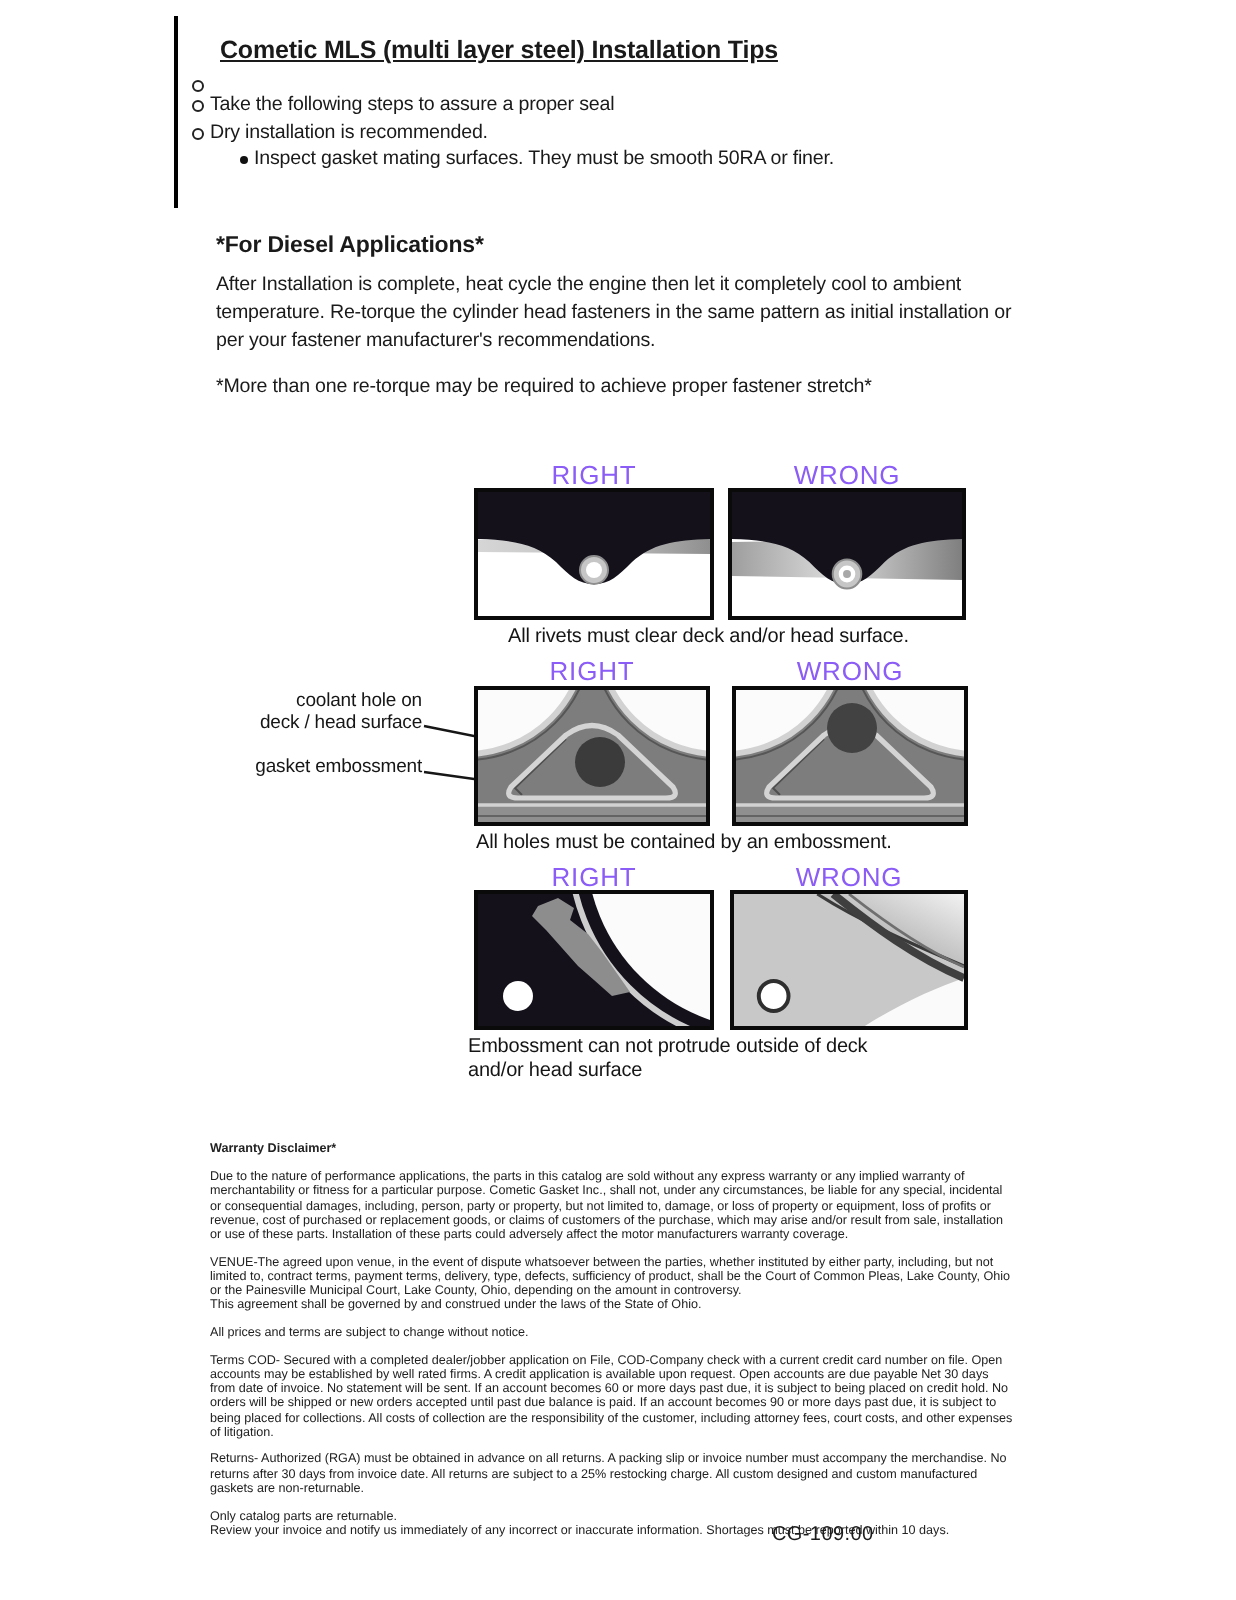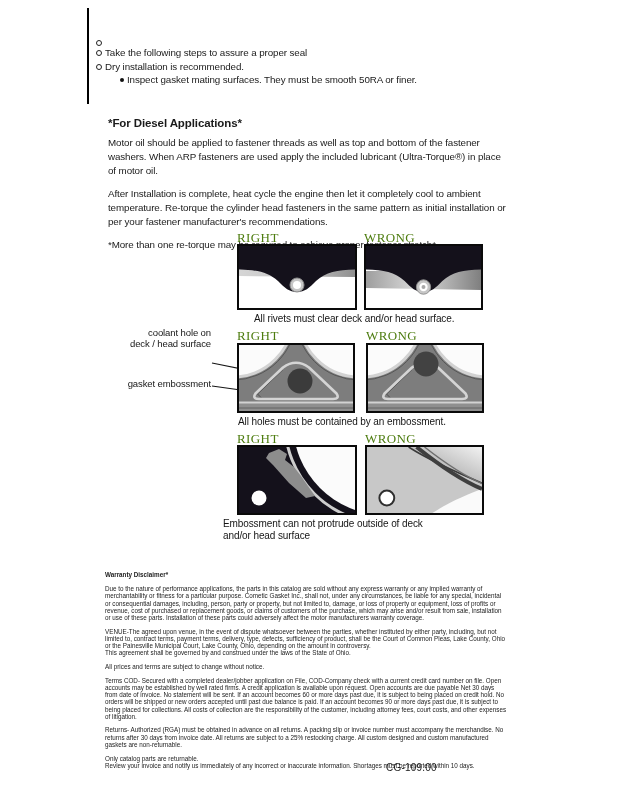--- a/index.html
+++ b/index.html
@@ -13,39 +13,40 @@
     text-decoration:underline;letter-spacing:-0.1px;white-space:nowrap;
   }
   .bullets{position:absolute;left:96px;top:36px;width:430px;font-size:9.8px;line-height:13.6px;letter-spacing:-0.1px;}
   .b-item{display:flex;align-items:flex-start;}
   .b-ring{flex:0 0 auto;width:4px;height:4px;border:1px solid #222;border-radius:50%;margin:4px 3px 0 0;}
   .b-sub{margin-left:24px;}
   .b-dot{flex:0 0 auto;width:4px;height:4px;background:#111;border-radius:50%;margin:4.5px 3px 0 0;}
   .diesel{position:absolute;left:108px;top:116px;width:402px;font-size:9.8px;line-height:14px;letter-spacing:-0.1px;}
   .diesel .dh{font-size:11.5px;font-weight:bold;margin:0 0 6px 0;letter-spacing:-0.1px;}
   .diesel p{margin:0 0 9px 0;}
-  .dg-label{position:absolute;font-size:13px;letter-spacing:0.4px;color:#4d7c0f;white-space:nowrap;font-family:Liberation Serif, serif;}
+  .dg-label{position:absolute;font-size:13px;letter-spacing:0.4px;color:#8b5cf6;text-align:center;white-space:nowrap;}
   .panel{position:absolute;border:2px solid #0a0a0a;background:#fff;box-sizing:border-box;}
   .panel svg{display:block;width:100%;height:100%;}
   .caption{position:absolute;font-size:10px;letter-spacing:-0.1px;color:#151515;}
   .pre{white-space:pre-line;}
   .ann{position:absolute;left:91px;width:120px;text-align:right;font-size:9.5px;line-height:10.6px;color:#161616;letter-spacing:-0.1px;}
   .leader{position:absolute;left:203px;top:356px;width:100px;height:42px;}
   .legal{position:absolute;left:105px;top:571px;width:402px;font-size:6.3px;line-height:7.2px;color:#222;}
   .legal .lg-h{font-weight:bold;margin:0 0 7px 0;}
   .legal p{margin:0 0 6.5px 0;}
   .footer-code{position:absolute;left:386px;top:762px;font-size:10px;letter-spacing:0.2px;color:#1c1c1c;}
 </style>
 </head>
 <body>
 
 <div class="page">
 
   <div class="vline"></div>
 
+  <div class="title">Cometic MLS (multi layer steel) Installation Tips</div>
 
   <div class="bullets">
     <div class="b-item">
       <span class="b-ring"></span>
     </div>
     <div class="b-item">
       <span class="b-ring"></span>
       <span>Take the following steps to assure a proper seal</span>
     </div>
     <div class="b-item">
@@ -53,21 +54,20 @@
       <span>Dry installation is recommended.</span>
     </div>
     <div class="b-item b-sub">
       <span class="b-dot"></span>
       <span>Inspect gasket mating surfaces.  They must be smooth 50RA or finer.</span>
     </div>
   </div>
 
   <div class="diesel">
     <div class="dh">*For Diesel Applications*</div>
-    <p>Motor oil should be applied to fastener threads as well as top and bottom of the fastener washers. When ARP fasteners are used apply the included lubricant (Ultra-Torque®) in place of motor oil.</p>
     <p>After Installation is complete, heat cycle the engine then let it completely cool to ambient temperature. Re-torque the cylinder head fasteners in the same pattern as initial installation or per your fastener manufacturer's recommendations.</p>
     <p>*More than one re-torque may be required to achieve proper fastener stretch*</p>
   </div>
 
   <div class="dg-label" style="left:237px;top:230px;width:120px;">RIGHT</div>
   <div class="dg-label" style="left:364px;top:230px;width:119px;">WRONG</div>
 
   <div class="panel" style="left:237px;top:244px;width:120px;height:66px;">
     <svg viewBox="0 0 116 62" preserveAspectRatio="none">
       <defs>
@@ -99,21 +99,21 @@
       <circle cx="58" cy="41" r="7.2" fill="#c6c6c6" stroke="#8e8e8e" stroke-width="1"></circle>
       <circle cx="58" cy="41" r="4.2" fill="#ffffff"></circle>
       <circle cx="58" cy="41" r="2" fill="#a8a8a8"></circle>
     </svg>
   </div>
   <div class="caption" style="left:254px;top:313px;width:270px;">All rivets must clear deck and/or head surface.</div>
 
   <div class="dg-label" style="left:237px;top:328px;width:118px;">RIGHT</div>
   <div class="dg-label" style="left:366px;top:328px;width:118px;">WRONG</div>
 
-  <div class="ann pre" style="top:328px;">coolant hole on
+  <div class="ann pre" style="top:346px;">coolant hole on
 deck / head surface</div>
   <div class="ann" style="top:379px;">gasket embossment</div>
   <svg class="leader" viewBox="0 0 100 42">
     <line x1="9" y1="7" x2="94" y2="24" stroke="#161616" stroke-width="1.2"></line>
     <line x1="9" y1="30" x2="52" y2="36" stroke="#161616" stroke-width="1.2"></line>
   </svg>
 
   <div class="panel" style="left:237px;top:343px;width:118px;height:70px;">
     <svg viewBox="0 0 114 66" preserveAspectRatio="none">
       <rect width="114" height="66" fill="#7d7d7d"></rect>
@@ -168,21 +168,21 @@
       </defs>
       <rect width="116" height="66" fill="#c8c8c8"></rect>
       <path d="M42,0 H116 V36 C92,26 64,14 42,0 Z" fill="url(#gtw)"></path>
       <path d="M42,0 C64,14 92,26 116,36" fill="none" stroke="#3a3a3a" stroke-width="1.6"></path>
       <path d="M66,66 C85,54 102,47 116,42 L116,66 Z" fill="#fafafa"></path>
       <path d="M50,0 C70,16 92,32 116,42" fill="none" stroke="#3f3f3f" stroke-width="4"></path>
       <path d="M58,0 C76,14 96,28 116,36.5" fill="none" stroke="#6f6f6f" stroke-width="1.4"></path>
       <circle cx="20" cy="51" r="7.5" fill="#ffffff" stroke="#2f2f2f" stroke-width="2"></circle>
     </svg>
   </div>
-  <div class="caption pre" style="left:223px;top:518px;width:270px;line-height:11.5px;">Embossment can not protrude outside of deck
+  <div class="caption pre" style="left:234px;top:518px;width:270px;line-height:11.5px;">Embossment can not protrude outside of deck
 and/or head surface</div>
 
   <div class="legal">
     <div class="lg-h">Warranty Disclaimer*</div>
     <p class="pre">Due to the nature of performance applications, the parts in this catalog are sold without any express warranty or any implied warranty of merchantability or fitness for a particular purpose.  Cometic Gasket Inc., shall not, under any circumstances, be liable for any special, incidental or consequential damages, including, person, party or property, but not limited to, damage, or loss of property or equipment, loss of profits or revenue, cost of purchased or replacement goods, or claims of customers of the purchase, which may arise and/or result from sale, installation or use of these parts.  Installation of these parts could adversely affect the motor manufacturers warranty coverage.</p>
     <p class="pre">VENUE-The agreed upon venue, in the event of dispute whatsoever between the parties, whether instituted by either party, including, but not limited to, contract terms, payment terms, delivery, type, defects, sufficiency of product, shall be the Court of Common Pleas, Lake County, Ohio or the Painesville Municipal Court, Lake County, Ohio, depending on the amount in controversy.
 This agreement shall be governed by and construed under the laws of the State of Ohio.</p>
     <p class="pre">All prices and terms are subject to change without notice.</p>
     <p class="pre">Terms COD- Secured with a completed dealer/jobber application on File, COD-Company check with a current credit card number on file.  Open accounts may be established by well rated firms.  A credit application is available upon request.  Open accounts are due payable Net 30 days from date of invoice.  No statement will be sent.  If an account becomes 60 or more days past due, it is subject to being placed on credit hold.  No orders will be shipped or new orders accepted until past due balance is paid.  If an account becomes 90 or more days past due, it is subject to being placed for collections.  All costs of collection are the responsibility of the customer, including attorney fees, court costs, and other expenses of litigation.</p>
     <p class="pre">Returns- Authorized (RGA) must be obtained in advance on all returns.  A packing slip or invoice number must accompany the merchandise.  No returns after 30 days from invoice date.  All returns are subject to a 25% restocking charge.  All custom designed and custom manufactured gaskets are non-returnable.</p>

